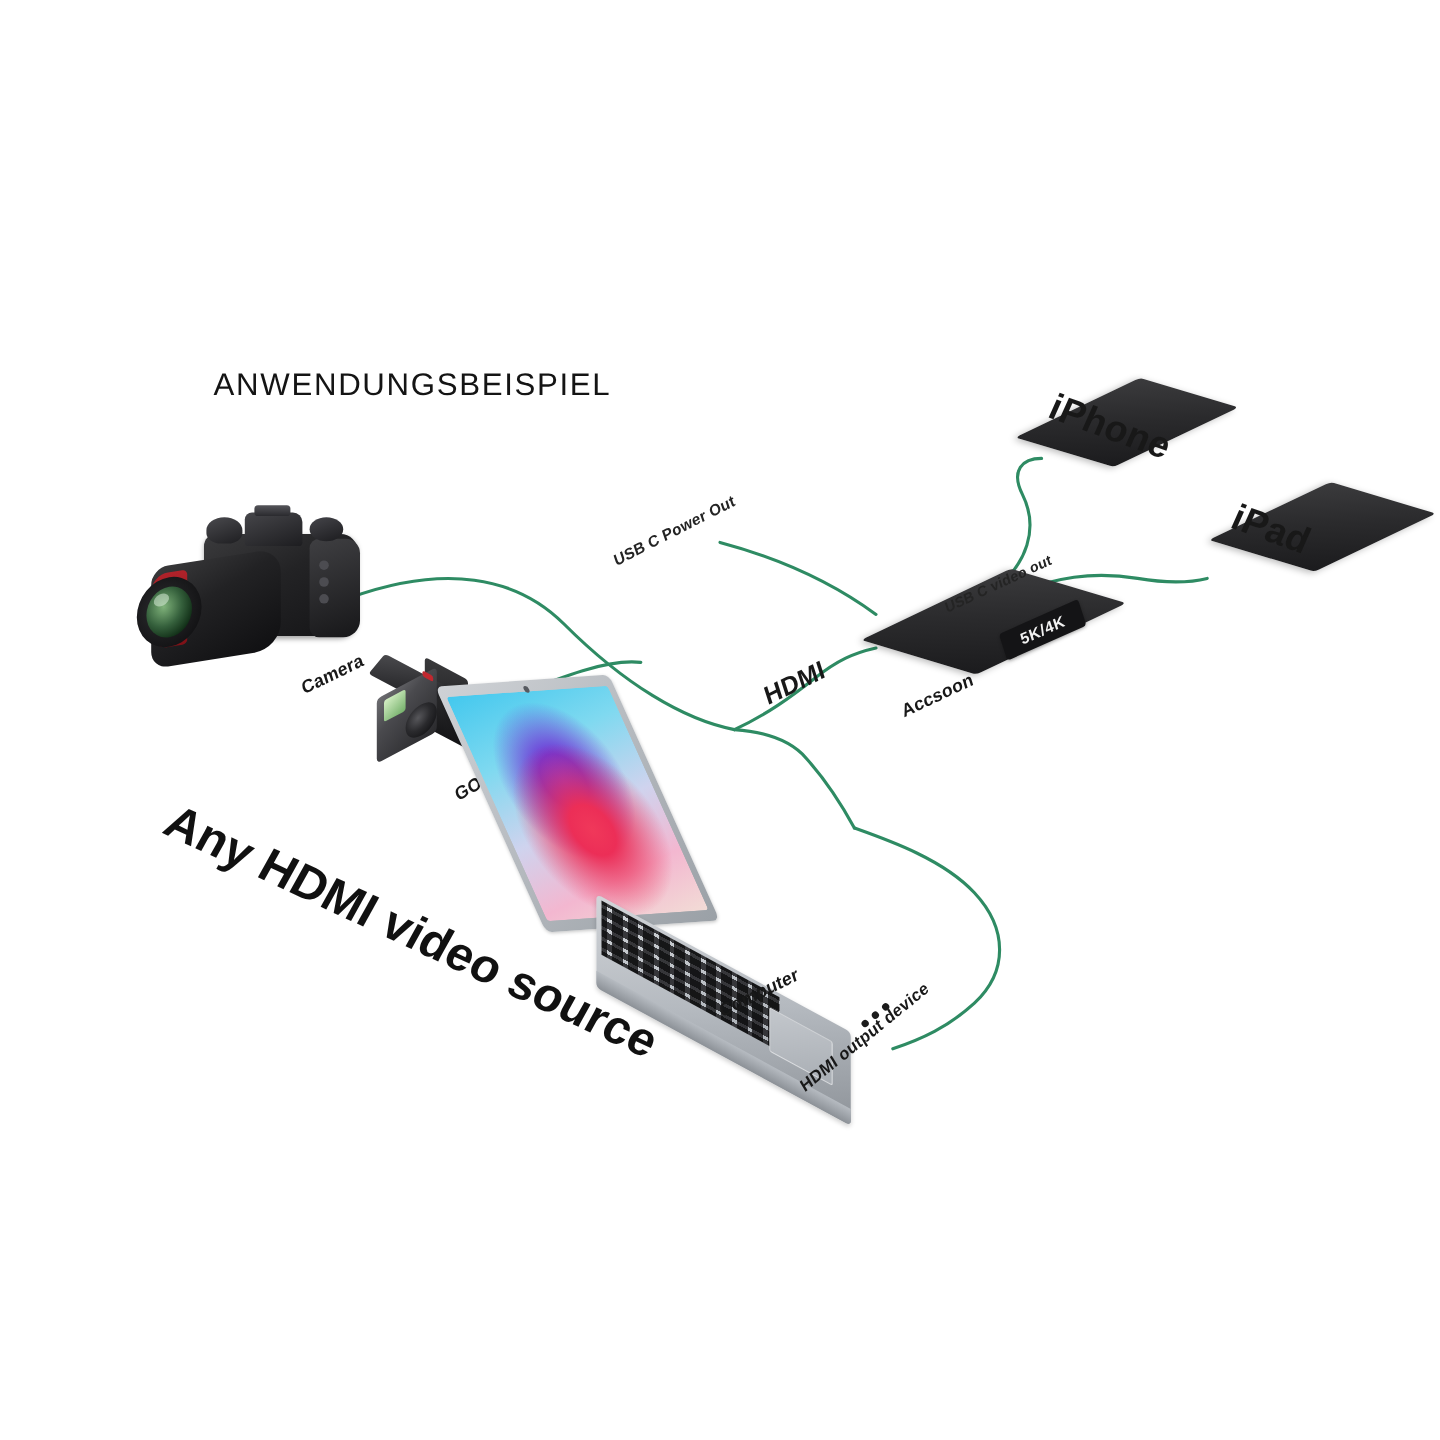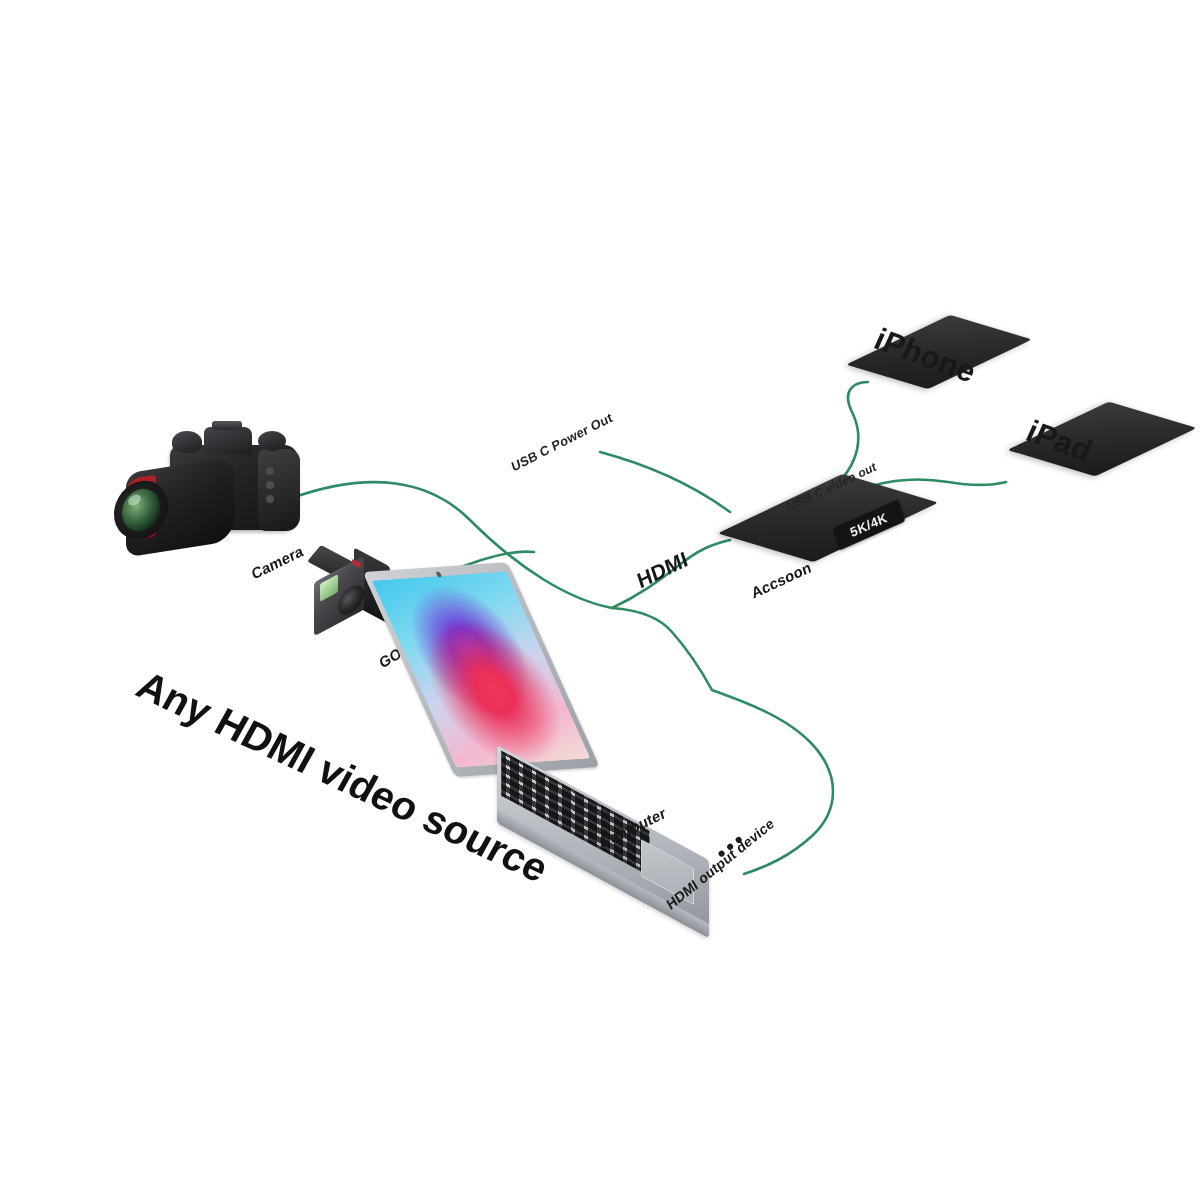--- a/index.html
+++ b/index.html
@@ -248,20 +248,21 @@
       <path d="M730,512 C700,490 660,468 600,452"></path>
 
       <path d="M828,492 C856,470 866,440 852,412 C842,392 852,382 868,382"></path>
 
       <path d="M836,498 C880,480 912,476 948,482 C972,486 990,486 1006,482"></path>
 
       <path d="M712,690 C740,700 786,716 812,744 C840,774 840,810 812,836 C790,856 768,866 744,874"></path>
     </g>
   </svg>
 
+  <div id="title">ANWENDUNGSBEISPIEL</div>
 
   <div id="headline">Any HDMI video source</div>
 
   <div id="camera">
     <div class="cam-body"></div>
     <div class="cam-grip"></div>
     <div class="cam-prism"></div>
     <div class="cam-hotshoe"></div>
     <div class="cam-dialL"></div>
     <div class="cam-dialR"></div>

